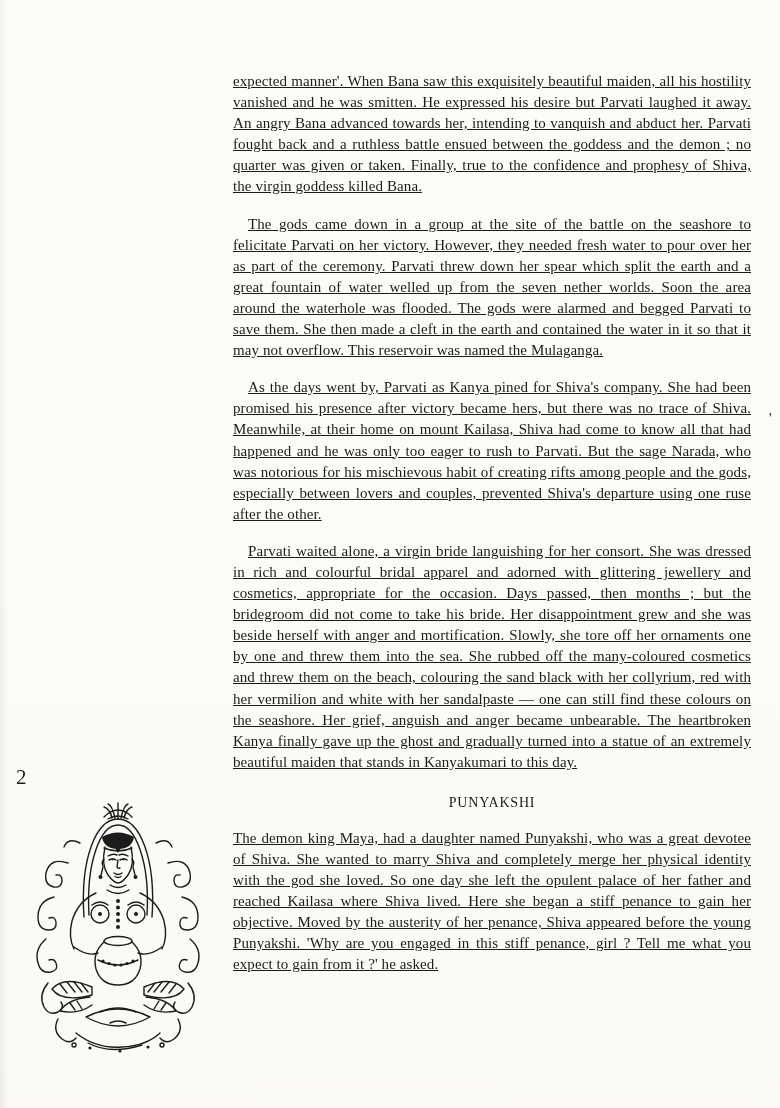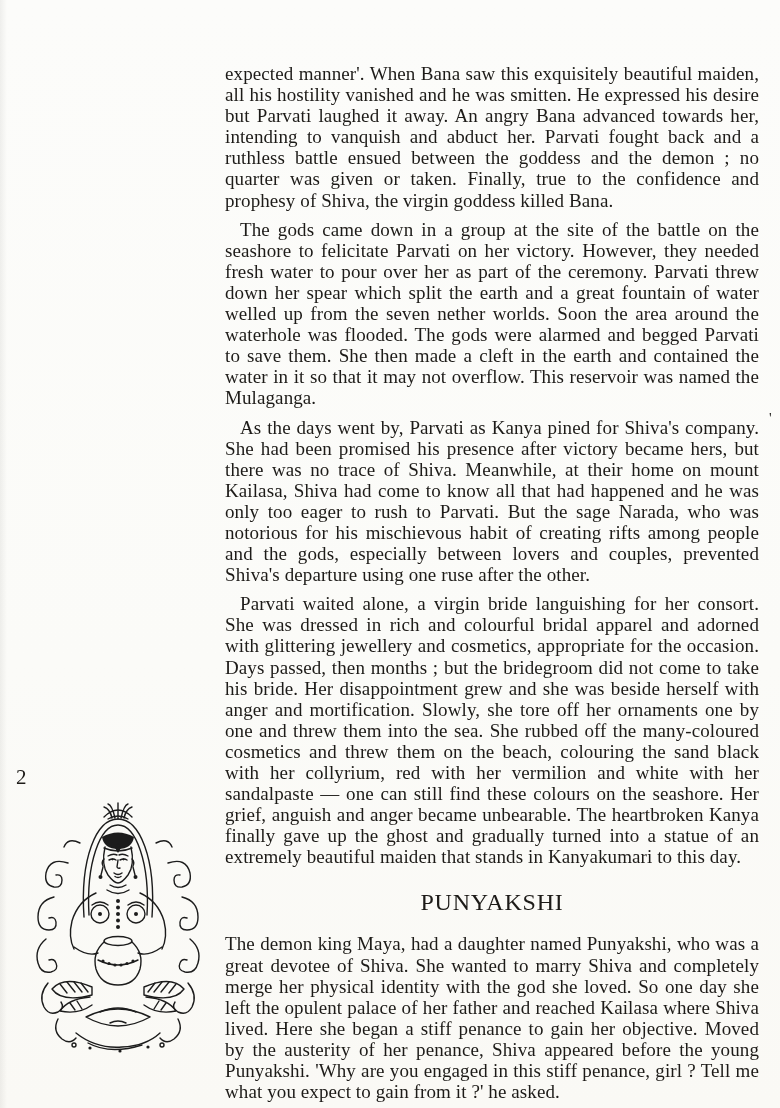--- a/index.html
+++ b/index.html
@@ -18,31 +18,32 @@
   
   .page::before {
     content: ""; position: absolute; left: 0; top: 0; bottom: 0; width: 7px;
     background: linear-gradient(90deg, rgba(60,60,55,0.07), rgba(60,60,55,0));
     pointer-events: none;
   }
   .text-column {
     position: absolute; left: 217px; top: 55px; width: 550px;
   }
   .para {
-    margin: 8px;
-    font-size: 19px;
+    margin: 16px;
+    font-size: 15px;
     line-height: 21.1px;
     text-align: justify;
     letter-spacing: 0.1px;
+    text-decoration: underline;
   }
   .para + .para { margin-top: 2px; }
   .para.indent { text-indent: 15px; }
   .section-heading {
     margin: 22px 0 17px 0;
-    font-size: 24px;
+    font-size: 14px;
     font-weight: 500;
     letter-spacing: 0.8px;
     text-align: center;
     font-family: "Liberation Serif", serif;
     color: #1d1b18;
   }
   .page-number {
     position: absolute; left: 16px; top: 765px;
     font-size: 21px; font-weight: 500;
   }

